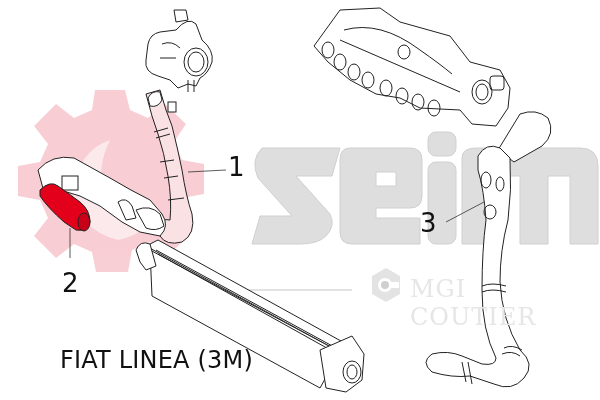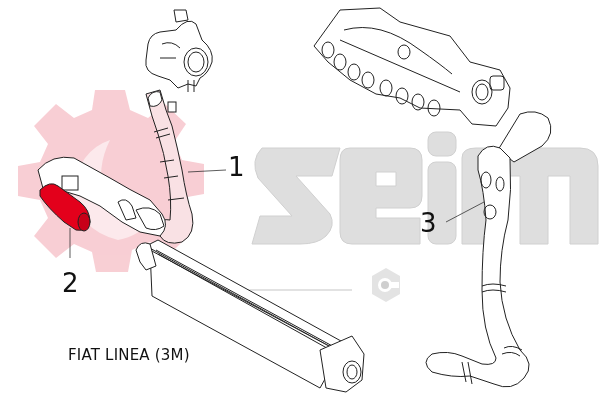--- a/index.html
+++ b/index.html
@@ -1,20 +1,20 @@
 <!DOCTYPE html>
 <html><head>
 <meta charset="utf-8">
 <style>
   html, body { margin: 0; padding: 0; background: #ffffff; }
   body { width: 600px; height: 400px; overflow: hidden; position: relative; font-family: "Liberation Sans", "DejaVu Sans", sans-serif; }
   #stage { position: absolute; left: 0; top: 0; width: 600px; height: 400px; }
   svg { position: absolute; left: 0; top: 0; }
   .callout { position: absolute; font-family: "DejaVu Sans", "Liberation Sans", sans-serif; font-size: 26px; color: #111; line-height: 1; }
-  .caption { position: absolute; left: 68px; top: 346px; font-family: "DejaVu Sans", "Liberation Sans", sans-serif; font-size: 15px; color: #111; letter-spacing: 0.2px; }
+  .caption { position: absolute; left: 60px; top: 346px; font-family: "DejaVu Sans", "Liberation Sans", sans-serif; font-size: 24px; color: #111; letter-spacing: 0.2px; }
   .brand-sub { position: absolute; left: 410px; top: 275px; font-family: "DejaVu Serif", "Liberation Serif", serif; font-size: 24px; color: #e6e6e6; letter-spacing: 1px; }
 </style>
 </head>
 <body>
 
 <div id="stage">
 
   <svg width="600" height="400" viewBox="0 0 600 400">
 
     <g fill="#f8ccd2" opacity="0.95">
@@ -113,15 +113,16 @@
       <line x1="188" y1="172" x2="226" y2="170"></line>
       <line x1="70" y1="228" x2="70" y2="258"></line>
       <line x1="446" y1="222" x2="484" y2="202"></line>
     </g>
   </svg>
 
   <div class="callout" style="left:228px; top:154px;">1</div>
   <div class="callout" style="left:62px; top:270px;">2</div>
   <div class="callout" style="left:420px; top:210px;">3</div>
 
+  <div class="brand-sub">MGI COUTIER</div>
 
   <div class="caption">FIAT LINEA (3M)</div>
 </div>
 
 </body></html>

